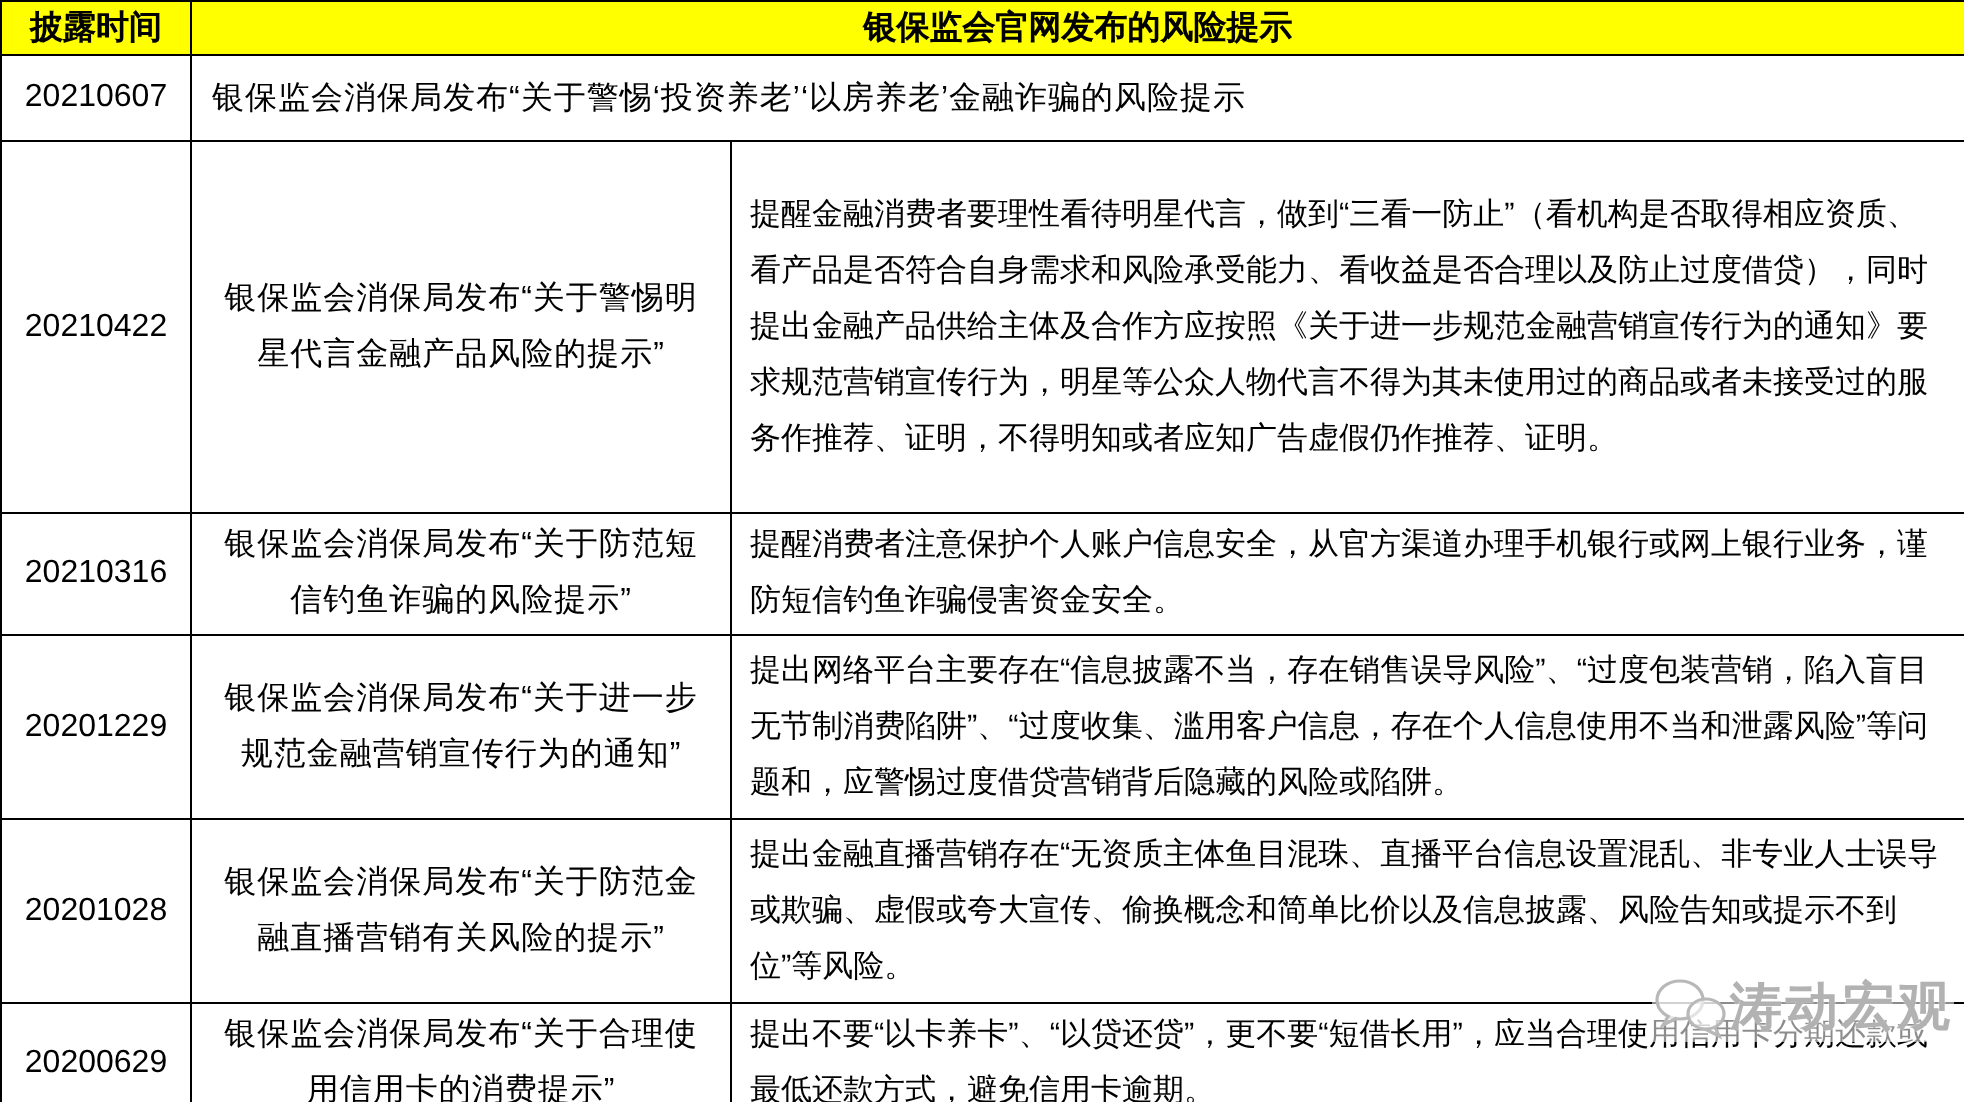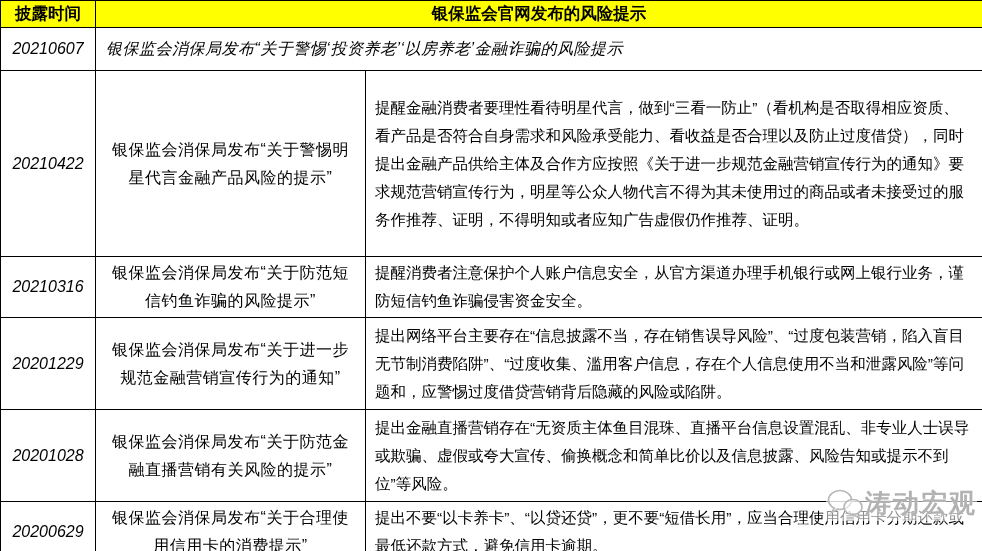--- a/index.html
+++ b/index.html
@@ -33,41 +33,39 @@
     font-weight: bold;
     font-size: 16.5px;
     text-align: center;
     padding: 2px 4px;
   }
   td.date {
     text-align: center;
     font-size: 16px;
     font-family: "Liberation Sans", "DejaVu Sans", sans-serif;
     padding: 12px 2px;
-    font-style: italic;
   }
   td.title {
     font-size: 16px;
     line-height: 28px;
     letter-spacing: 0.5px;
     padding: 2px 10px;
     text-align: center;
   }
   td.detail {
     font-size: 15.5px;
     line-height: 28px;
     padding: 2px 10px 2px 9px;
     text-align: left;
   }
   td.merged-title {
     font-size: 16px;
     letter-spacing: 0.5px;
     padding: 0 10px;
     text-align: left;
-    font-style: italic;
   }
   tr.r1 { height: 27px; }
   tr.r2 { height: 186px; }
   tr.r3 { height: 60px; }
   tr.r4 { height: 92px; }
   tr.r5 { height: 92px; }
   tr.r6 { height: 60px; }
 
   .watermark {
     position: absolute;

